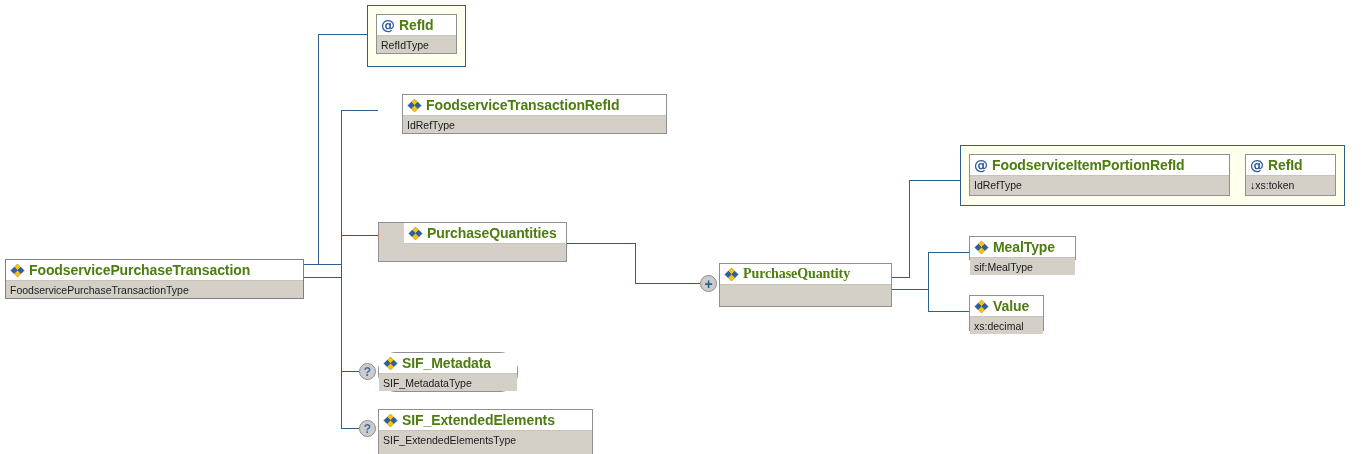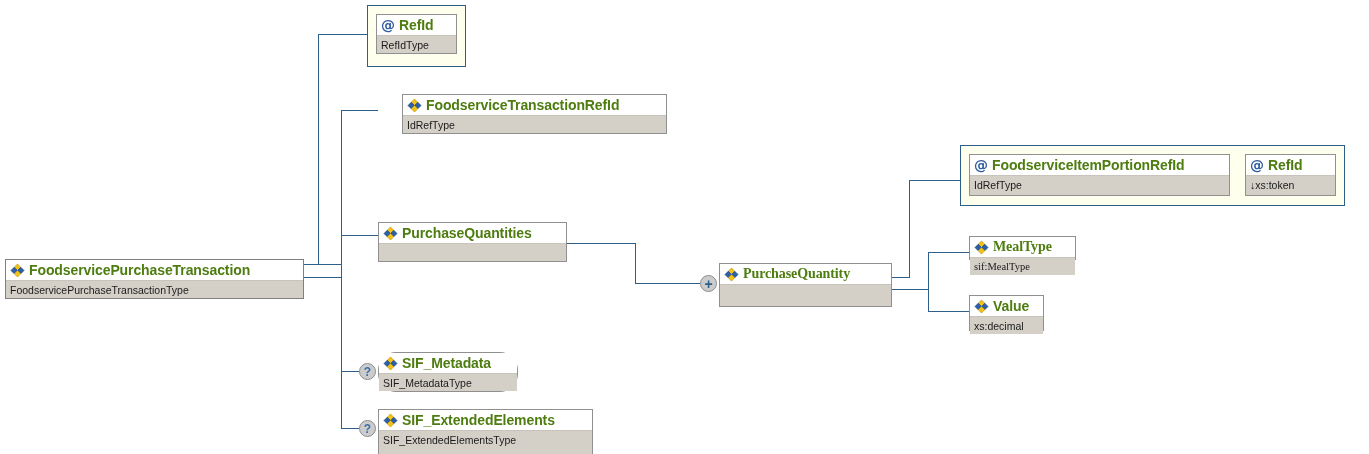--- a/index.html
+++ b/index.html
@@ -185,21 +185,21 @@
           <path d="M4.5 11.5 L8 8 L11.5 11.5 L8 15 Z" fill="#f2c218" stroke="#b08a00" stroke-width="0.6"></path>
         </svg>
       </span>
       <span class="label">FoodserviceTransactionRefId</span>
     </div>
     <div class="type">
       <span class="typetext">IdRefType</span>
     </div>
   </div>
 
-  <div class="node" style="left:378px; top:222px; width:189px; height:40px;">
+  <div class="node" style="left:378px; top:222px; width:189px; height:40px;padding-left:25px;">
     <div class="title">
       <span class="icon">
         <svg width="15" height="15" viewBox="0 0 16 16">
           <path d="M8 1 L11.5 4.5 L8 8 L4.5 4.5 Z" fill="#f2c218" stroke="#b08a00" stroke-width="0.6"></path>
           <path d="M1 8 L4.5 4.5 L8 8 L4.5 11.5 Z" fill="#2b5fa8" stroke="#1a3f73" stroke-width="0.6"></path>
           <path d="M8 8 L11.5 4.5 L15 8 L11.5 11.5 Z" fill="#2b5fa8" stroke="#1a3f73" stroke-width="0.6"></path>
           <path d="M4.5 11.5 L8 8 L11.5 11.5 L8 15 Z" fill="#f2c218" stroke="#b08a00" stroke-width="0.6"></path>
         </svg>
       </span>
       <span class="label">PurchaseQuantities</span>
@@ -240,21 +240,21 @@
   <div class="node attr-node" style="left:1245px; top:154px; width:91px; height:42px;">
     <div class="title">
       <span class="at-icon">@</span>
       <span class="label">RefId</span>
     </div>
     <div class="type">
       <span class="typetext">↓xs:token</span>
     </div>
   </div>
 
-  <div class="node" style="left:969px; top:236px; width:107px; height:24px;font-family:Liberation Serif, serif;">
+  <div class="node" style="left:969px; top:236px; width:107px; height:24px;">
     <div class="title">
       <span class="icon">
         <svg width="15" height="15" viewBox="0 0 16 16">
           <path d="M8 1 L11.5 4.5 L8 8 L4.5 4.5 Z" fill="#f2c218" stroke="#b08a00" stroke-width="0.6"></path>
           <path d="M1 8 L4.5 4.5 L8 8 L4.5 11.5 Z" fill="#2b5fa8" stroke="#1a3f73" stroke-width="0.6"></path>
           <path d="M8 8 L11.5 4.5 L15 8 L11.5 11.5 Z" fill="#2b5fa8" stroke="#1a3f73" stroke-width="0.6"></path>
           <path d="M4.5 11.5 L8 8 L11.5 11.5 L8 15 Z" fill="#f2c218" stroke="#b08a00" stroke-width="0.6"></path>
         </svg>
       </span>
       <span class="label">MealType</span>

